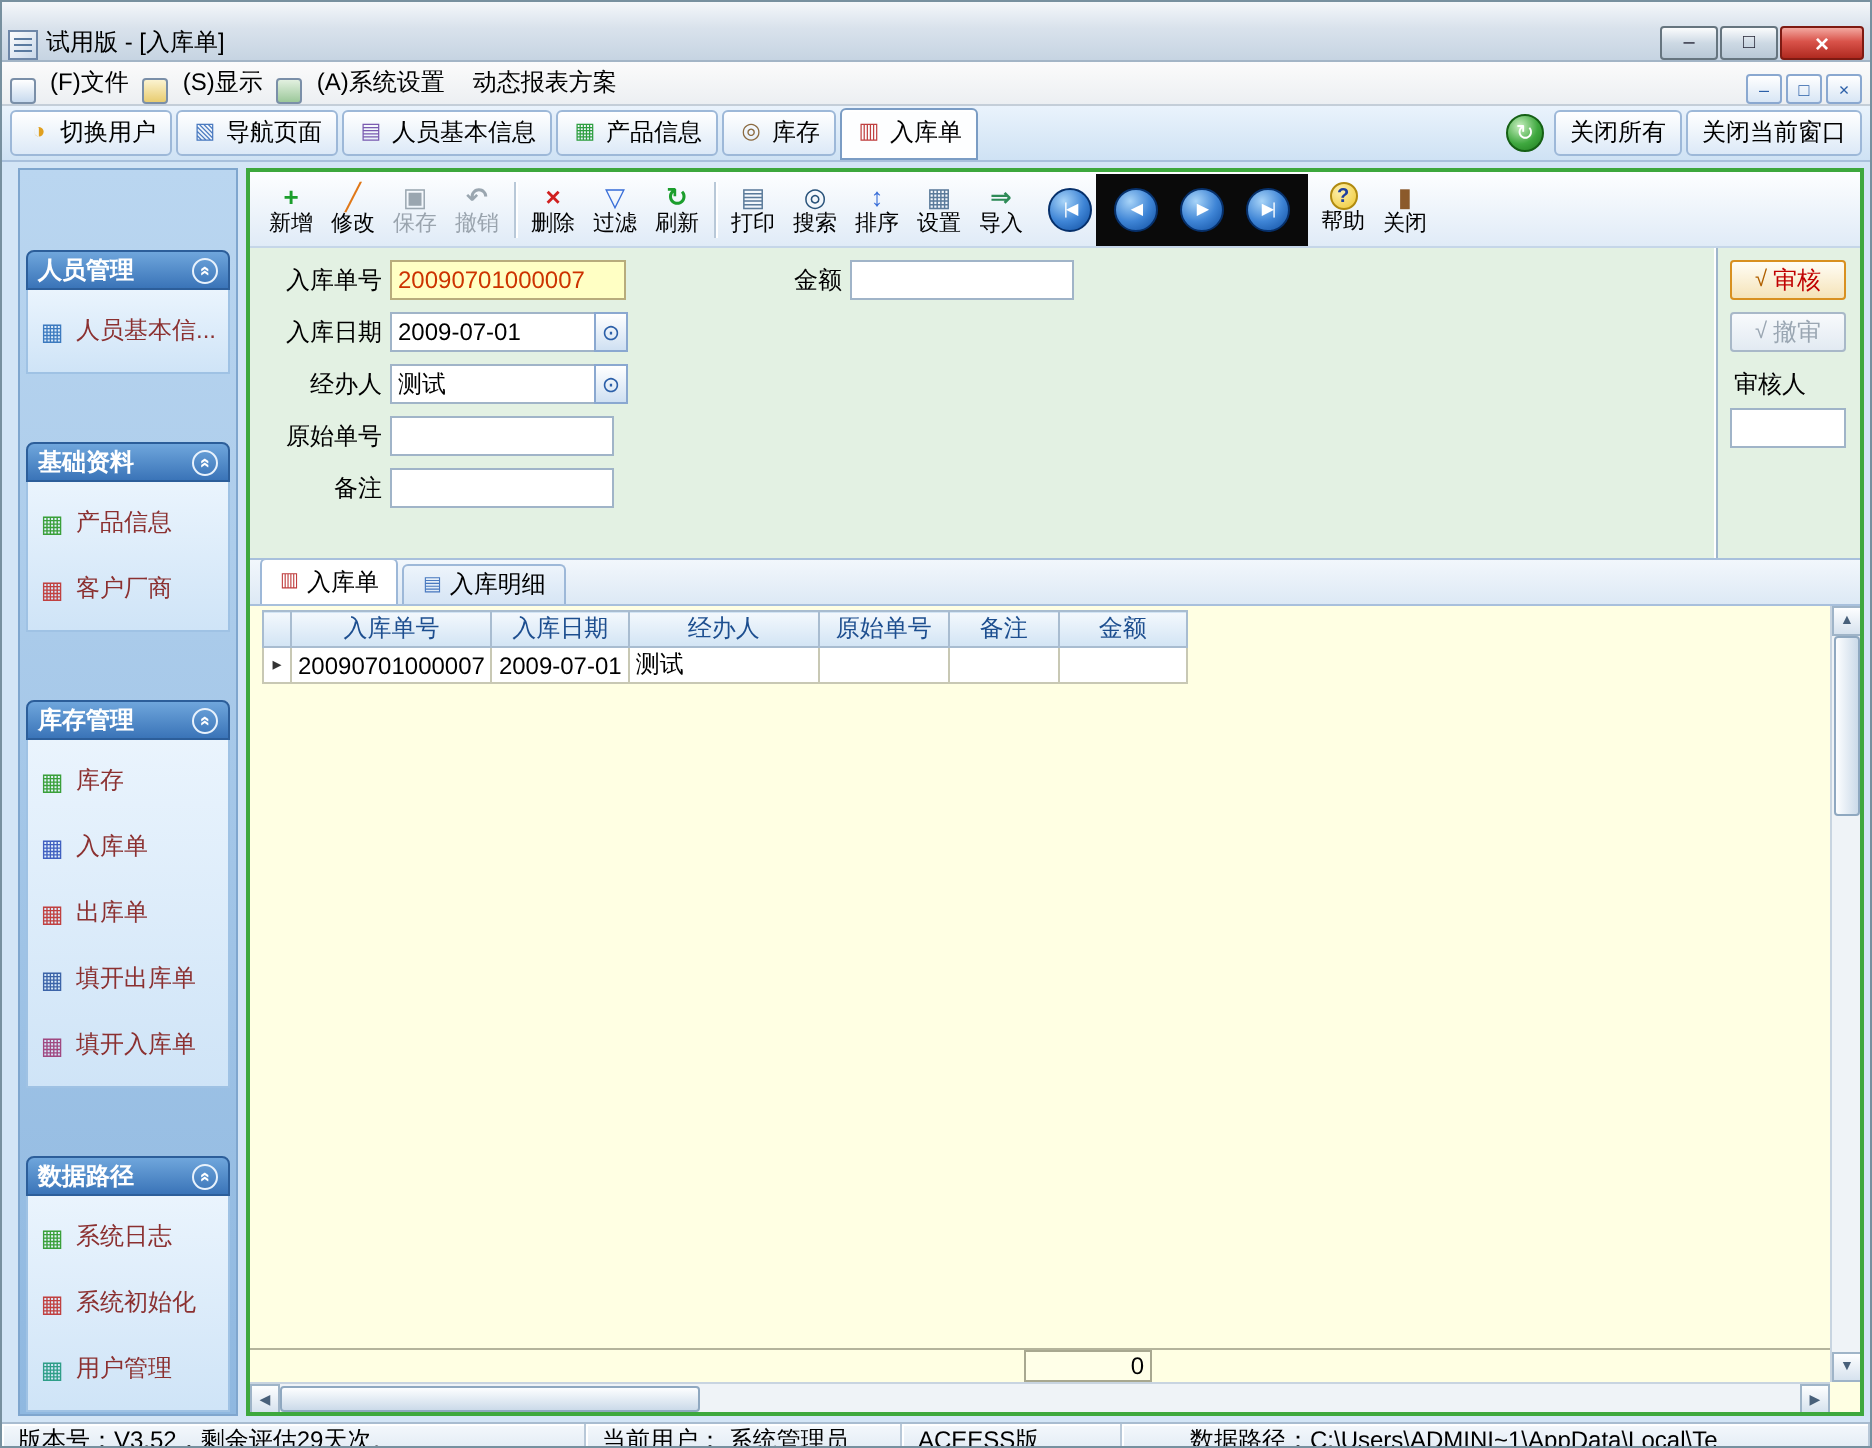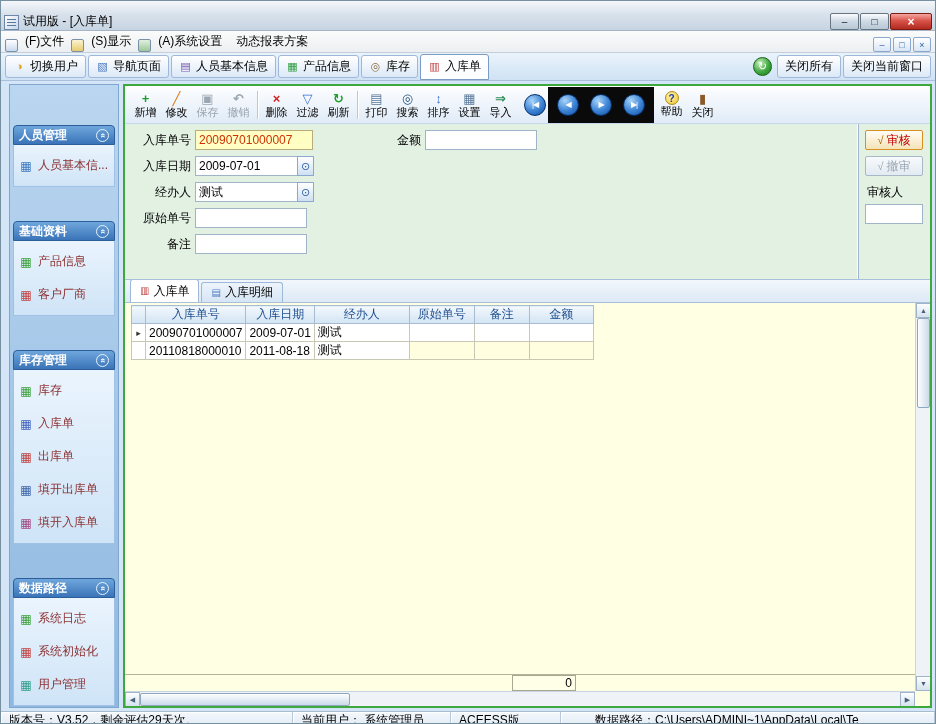--- a/index.html
+++ b/index.html
@@ -399,29 +399,20 @@
           </tr>
           <tr>
             <td class="cw sel">▸</td>
             <td class="cw">20090701000007</td>
             <td class="cw">2009-07-01</td>
             <td class="cw">测试</td>
             <td class="cw"></td>
             <td class="cw"></td>
             <td class="cw"></td>
           </tr>
-          <tr>
-            <td class="cw sel"></td>
-            <td class="cw">20110818000010</td>
-            <td class="cw">2011-08-18</td>
-            <td class="cw">测试</td>
-            <td class="cy"></td>
-            <td class="cy"></td>
-            <td class="cy"></td>
-          </tr>
         </tbody>
           </table>
 
         <div class="grid-footer">
           <div class="fcell">0</div>
         </div>
 
         <div class="hscroll">
           <div class="sb-arrow">◀</div>
           <div class="sb-thumb-h"></div>

